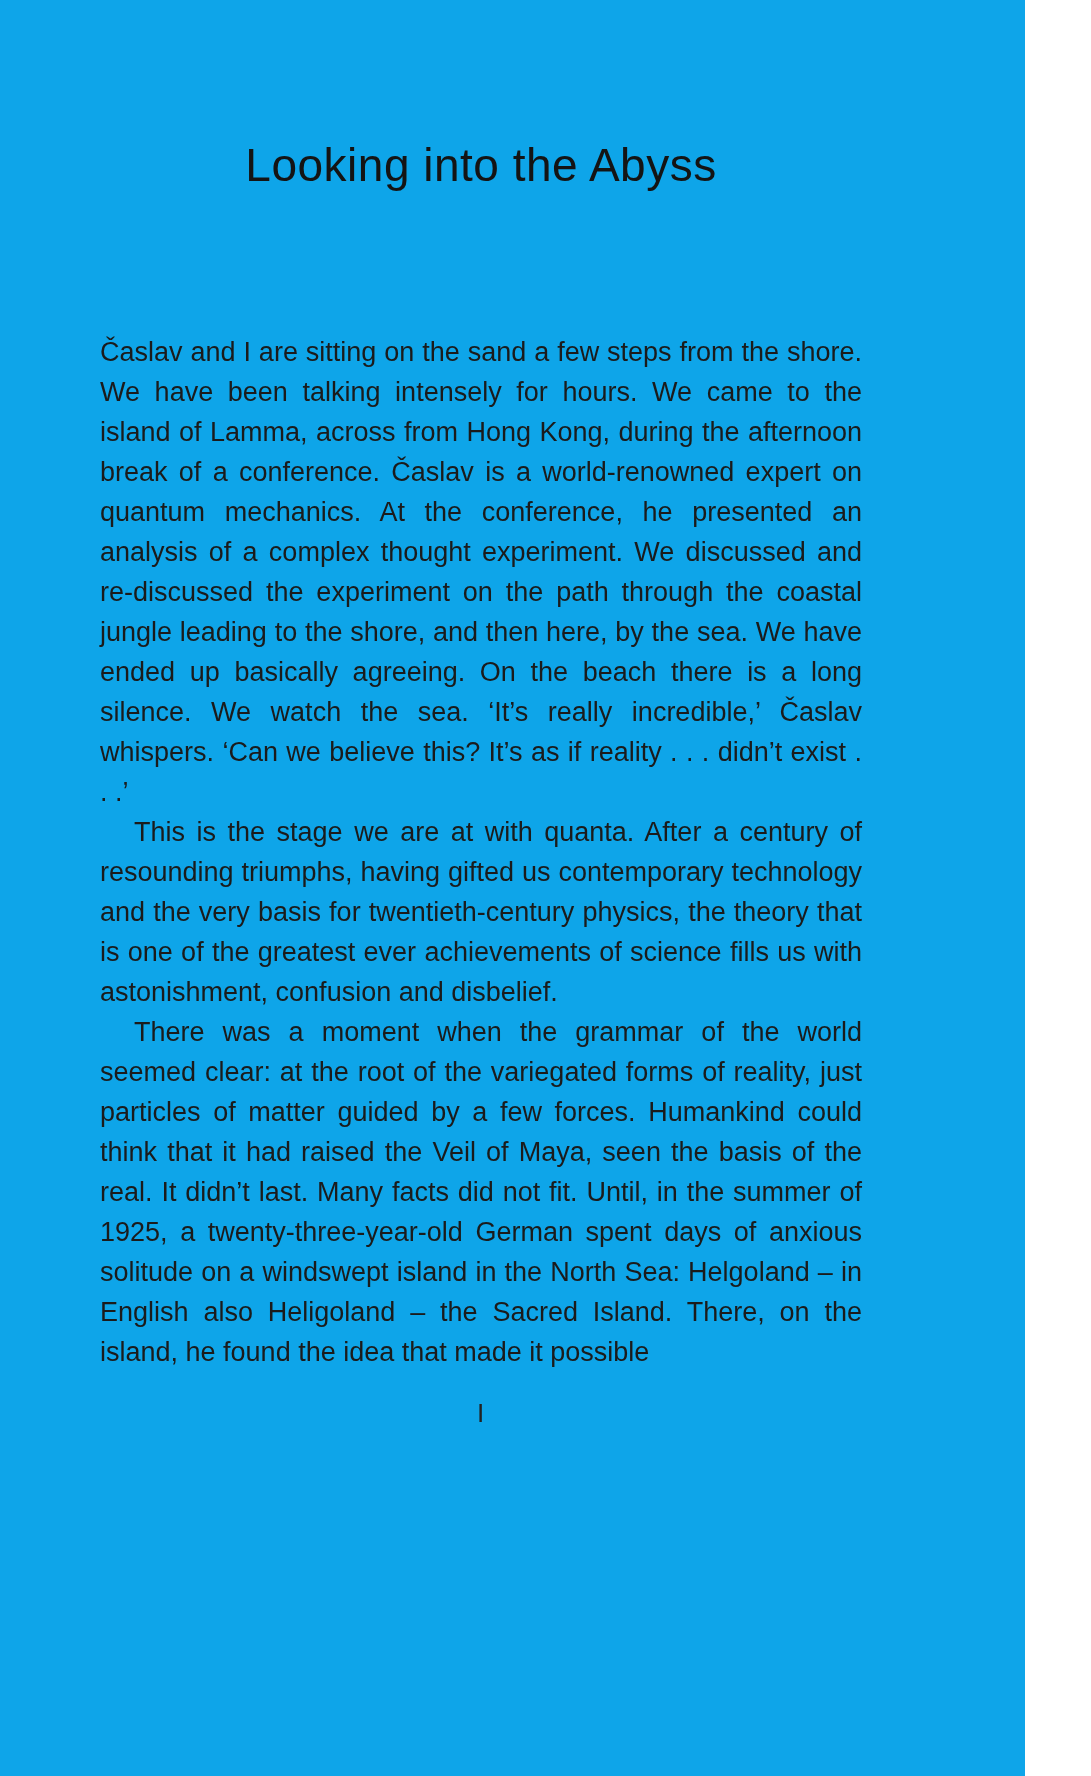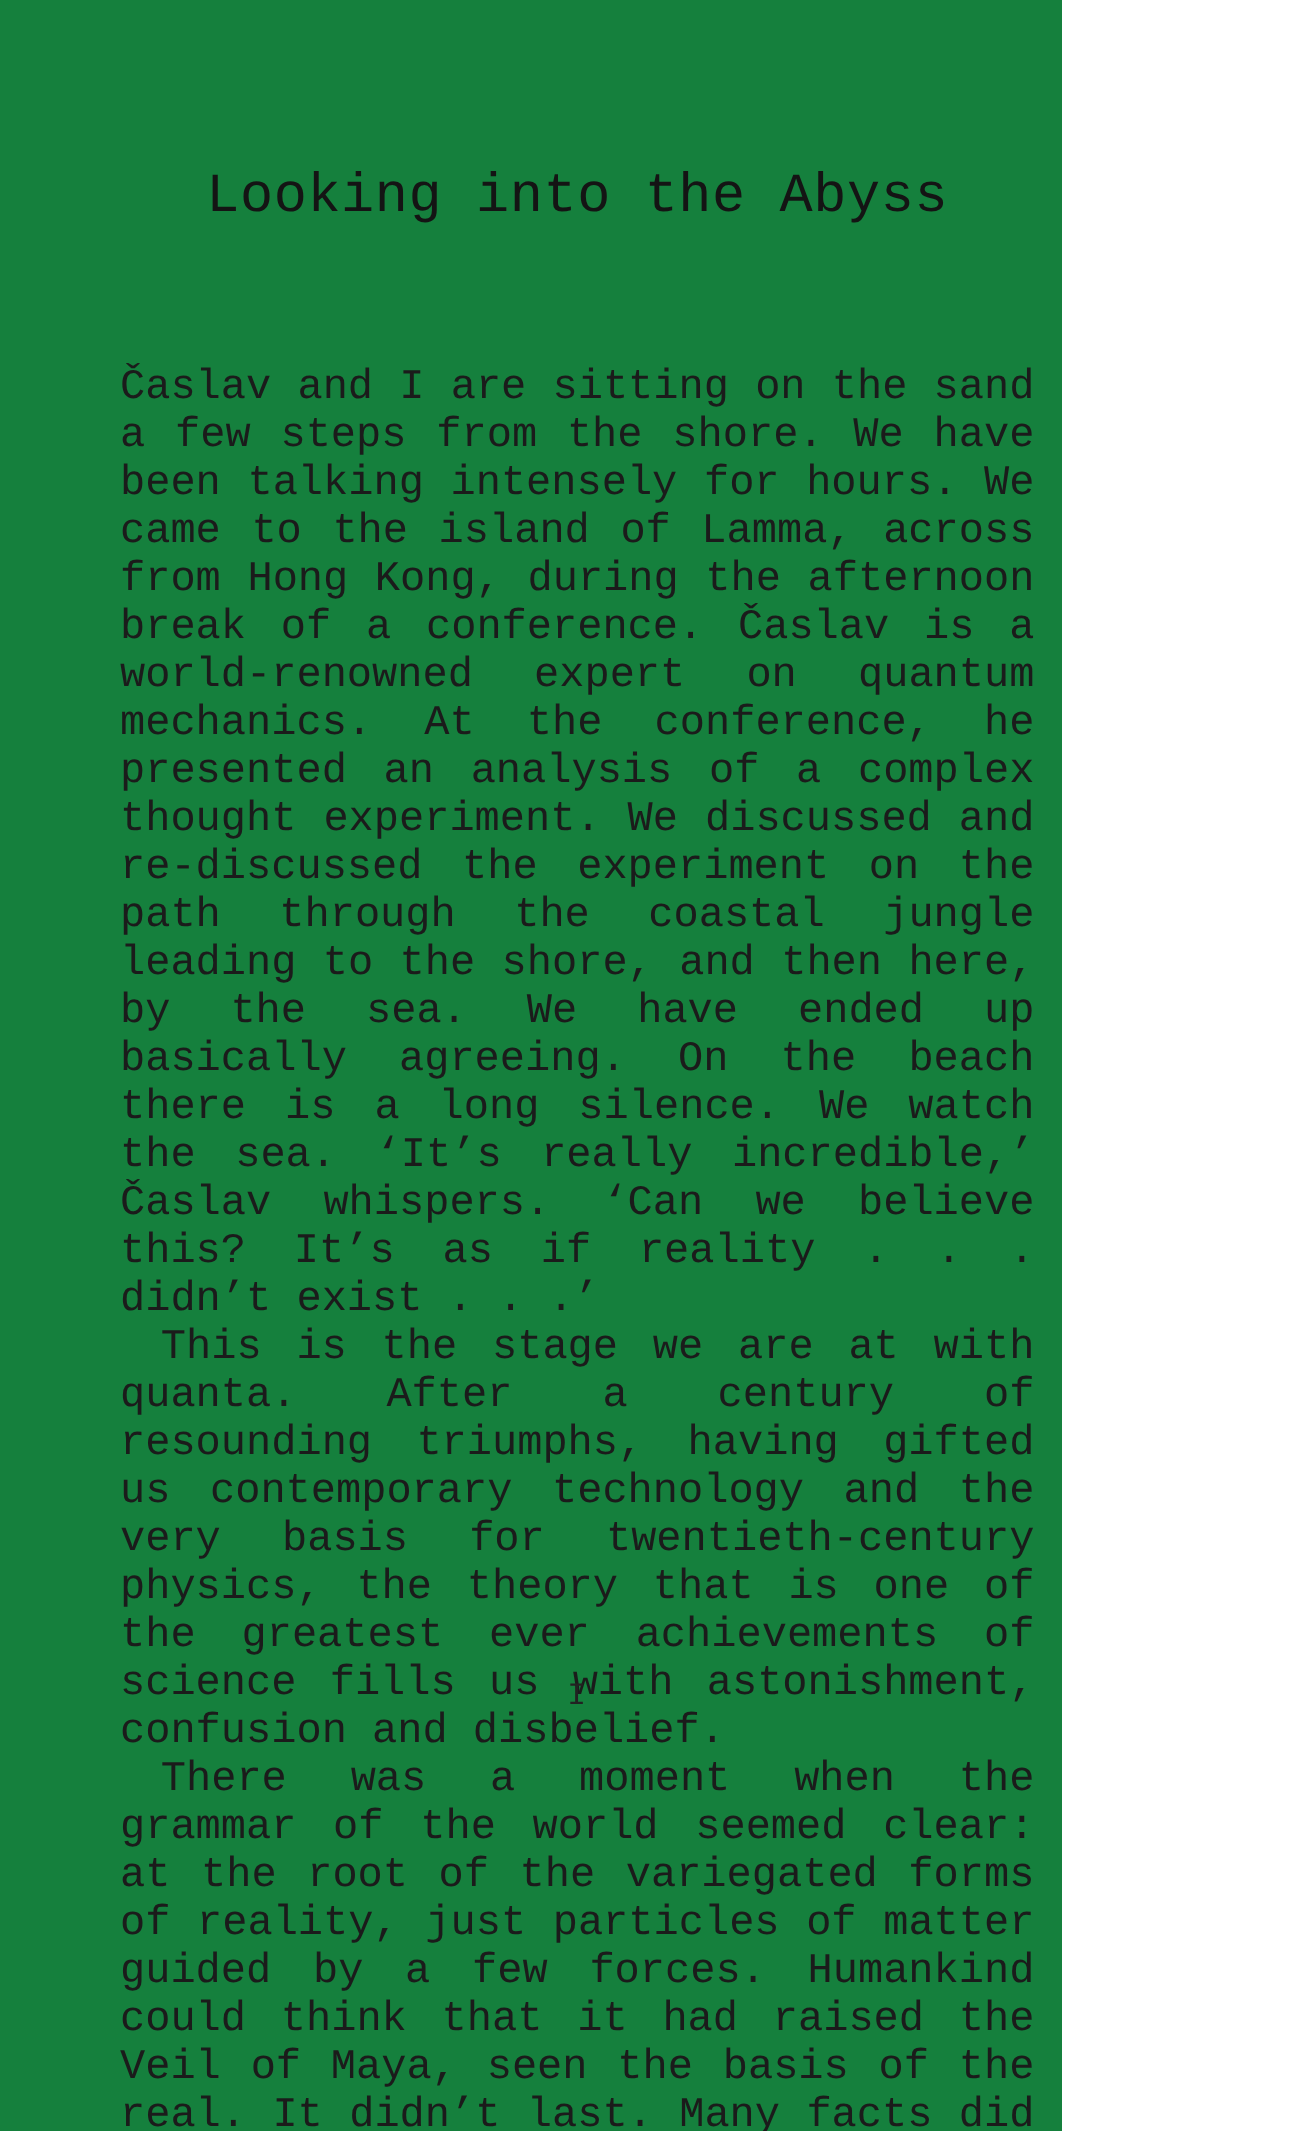--- a/index.html
+++ b/index.html
@@ -2,44 +2,44 @@
 <html lang="en"><head>
   <meta charset="utf-8">
   <style>
     html, body {
       margin: 0;
       padding: 0;
       background: #ffffff;
     }
     .page {
       position: relative;
-      width: 885px;
+      width: 1025px;
       height: 1776px;
-      background: #15803d;
+      background: #0ea5e9;
       overflow: hidden;
-      font-family: Liberation Mono, monospace;
+      font-family: Liberation Sans, sans-serif;
       color: #1b1b1b;
     }
     .text-block {
       position: absolute;
       left: 100px;
       width: 762px;
     }
     .chapter-title {
       top: 138px;
       text-align: center;
       font-size: 46px;
       font-weight: 400;
       letter-spacing: 0.5px;
       margin: 0;
       color: #141414;
     }
     .body-text {
-      top: 303px;
-      font-size: 35px;
+      top: 332px;
+      font-size: 27px;
       line-height: 40px;
       text-align: justify;
       text-justify: inter-word;
       hyphens: auto;
       -webkit-hyphens: auto;
     }
     .body-text p {
       margin: 0;
       padding: 0;
     }

